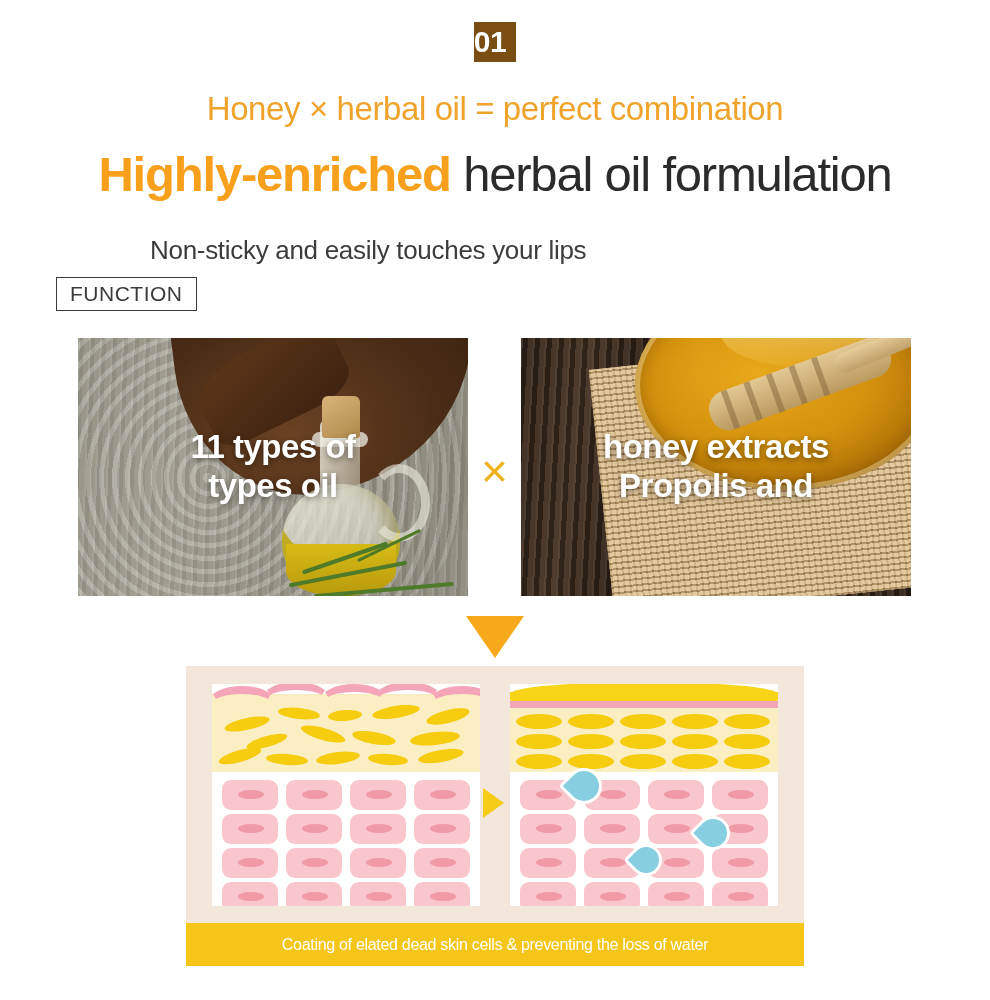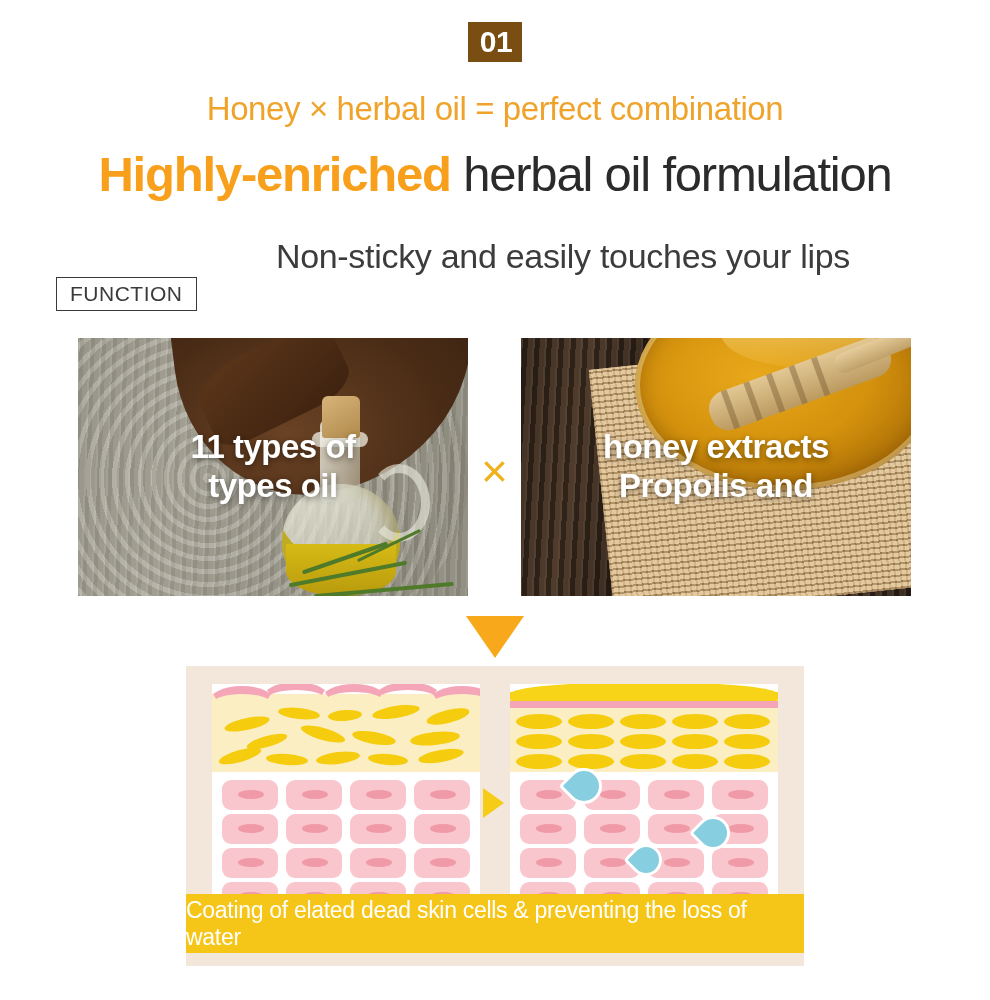--- a/index.html
+++ b/index.html
@@ -10,21 +10,21 @@
     overflow:hidden;
     position:relative;
   }
   .page{position:relative;width:990px;height:1000px;}
 
   
   .badge-wrap{position:absolute;left:0;top:22px;width:990px;display:flex;justify-content:center;}
   .badge{display:flex;align-items:stretch;background:#7a4e12;height:40px;padding:0;}
   .badge-num{
     color:#ffffff;font-size:30px;font-weight:bold;letter-spacing:-0.5px;
-    display:flex;align-items:center;padding:0 10px 0 12px;line-height:1;
+    display:flex;align-items:center;padding:0 10px 0 0;line-height:1;
   }
   .badge-word{
     background:#ffffff;color:#7a4e12;font-size:30px;font-weight:bold;letter-spacing:0px;
     display:flex;align-items:center;padding:0 9px;margin:4px 4px 4px 0;line-height:1;
   }
 
   
   .subhead{
     position:absolute;left:0;top:90px;width:990px;text-align:center;
     color:#f0a32a;font-size:33px;font-weight:normal;letter-spacing:-0.4px;
@@ -42,22 +42,22 @@
   .function-tag{
     position:absolute;left:56px;top:277px;
     border:1.5px solid #3a3a3a;
     padding:5px 13px 6px 13px;
     font-size:21px;color:#3a3a3a;letter-spacing:0.5px;line-height:1;
     background:#ffffff;
   }
 
   
   .body-copy{
-    position:absolute;left:150px;top:232px;width:700px;text-align:right;
-    color:#3c3c3c;font-size:34px;line-height:1.42;letter-spacing:-0.3px;
+    position:absolute;left:150px;top:232px;width:700px;text-align:left;
+    color:#3c3c3c;font-size:26px;line-height:1.42;letter-spacing:-0.3px;
   }
 
   
   .photo{position:absolute;overflow:hidden;}
   .photo-left{left:78px;top:338px;width:390px;height:258px;}
   .photo-right{left:521px;top:338px;width:390px;height:258px;}
   .photo-cap{
     position:absolute;left:0;right:0;top:50%;transform:translateY(-50%);
     text-align:center;color:#ffffff;font-weight:bold;font-size:33px;
     line-height:1.18;letter-spacing:-0.5px;
@@ -153,23 +153,23 @@
   .drop{position:absolute;background:#87cee0;
      border:3px solid #ffffff;box-sizing:border-box;
      border-radius:50% 50% 50% 50%/62% 62% 38% 38%;
      transform:rotate(45deg);}
   .drop-i{border-radius:4px 50% 50% 50%;transform:rotate(-45deg);}
 
   .mid-arrow{position:absolute;left:297px;top:122px;width:0;height:0;
      border-top:15px solid transparent;border-bottom:15px solid transparent;
      border-left:21px solid #f7cc17;}
 
-  .dg-caption{position:absolute;left:0;bottom:13px;width:618px;height:59px;background:#f5c518;
+  .dg-caption{position:absolute;left:0;bottom:0;width:618px;height:43px;background:#f5c518;
      display:flex;align-items:center;justify-content:center;
-     color:#ffffff;font-size:23px;letter-spacing:-0.3px;}
+     color:#ffffff;font-size:16px;letter-spacing:-0.3px;}
 </style>
 </head>
 <body>
 
 <div class="page">
 
   <div class="badge-wrap">
     <div class="badge">
       <span class="badge-num">01</span>
     </div>

